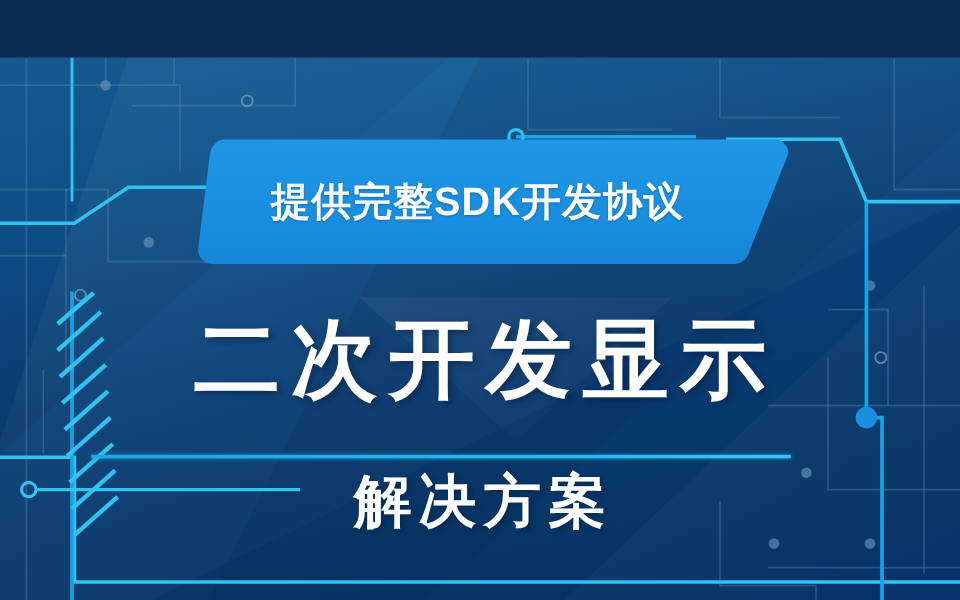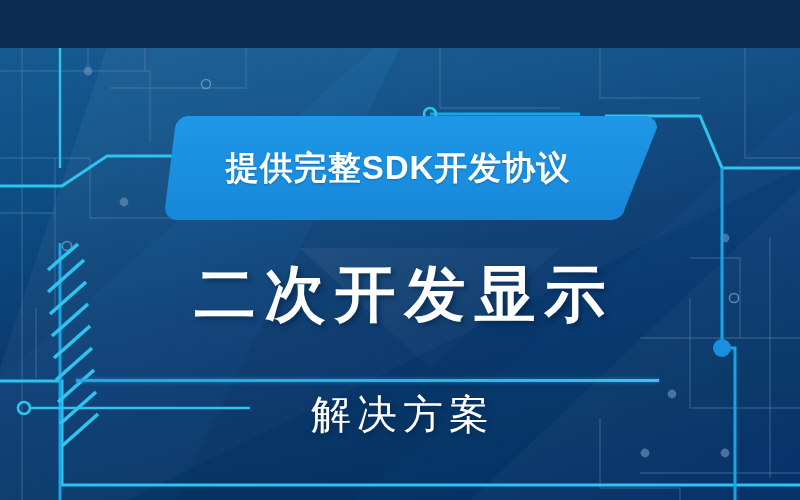--- a/index.html
+++ b/index.html
@@ -66,21 +66,21 @@
   .banner-line-2 { transform: translateX(12px); }
 
   
   .headline {
     position: absolute;
     left: 0;
     top: 216px;
     width: 800px;
     text-align: center;
     color: #ffffff;
-    font-size: 61px;
+    font-size: 72px;
     font-weight: bold;
     letter-spacing: 9px;
     line-height: 1;
     text-shadow: 3px 3px 5px rgba(2,24,56,0.45);
     text-indent: 9px;
   }
 
   .divider {
     position: absolute;
     left: 76px;
@@ -91,22 +91,22 @@
     box-shadow: 0 0 4px rgba(40,180,240,0.55);
   }
 
   .subtitle {
     position: absolute;
     left: 0;
     top: 341px;
     width: 800px;
     text-align: center;
     color: #ffffff;
-    font-size: 40px;
-    font-weight: normal;
+    font-size: 48px;
+    font-weight: bold;
     letter-spacing: 6px;
     line-height: 1.25;
     text-indent: 6px;
     text-shadow: 2px 2px 4px rgba(2,24,56,0.40);
   }
 </style>
 </head>
 <body>
 
 <div id="stage">

